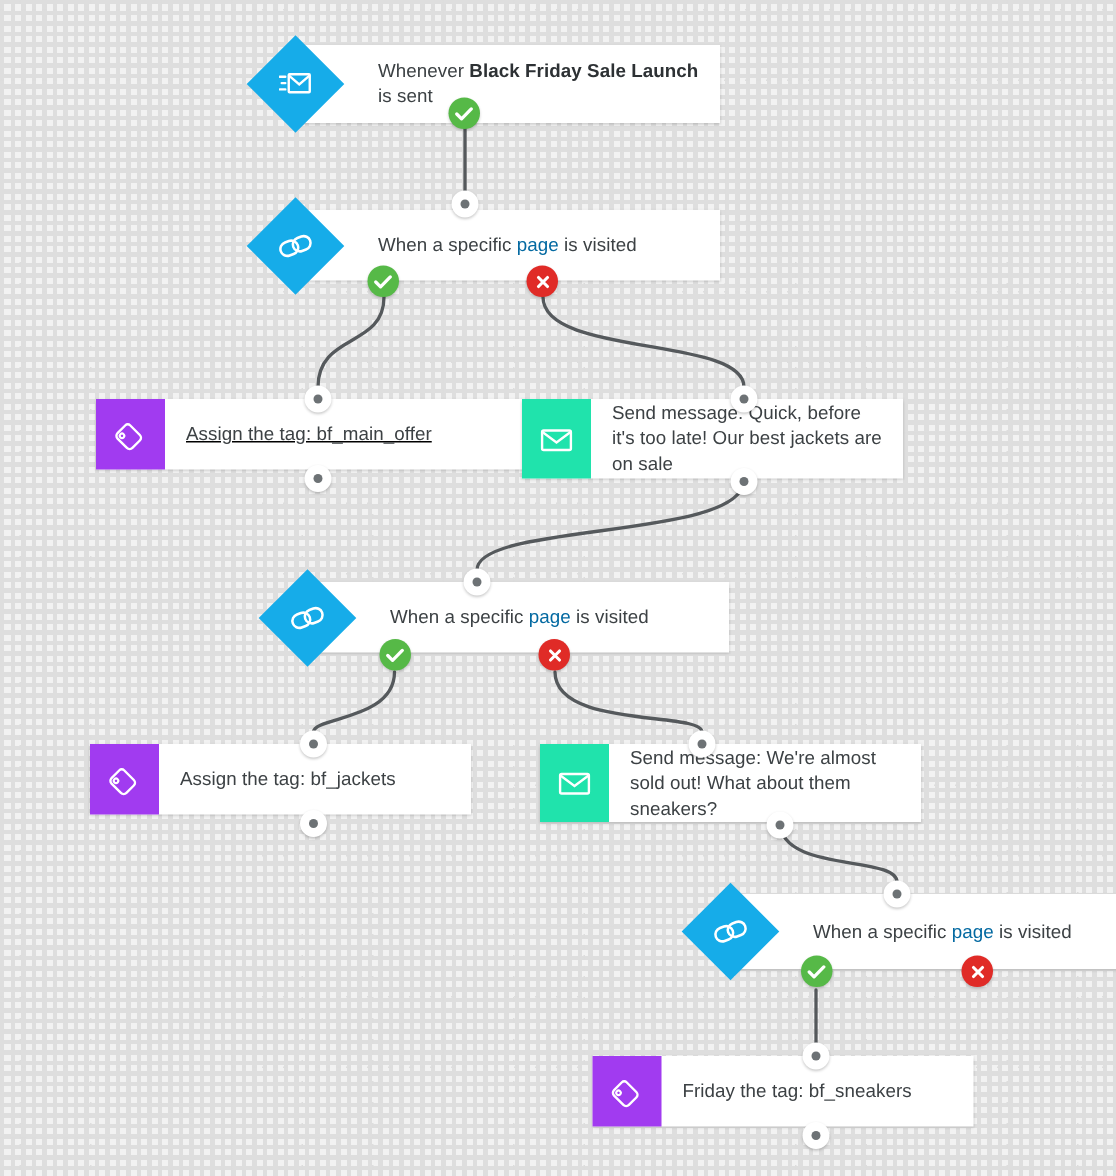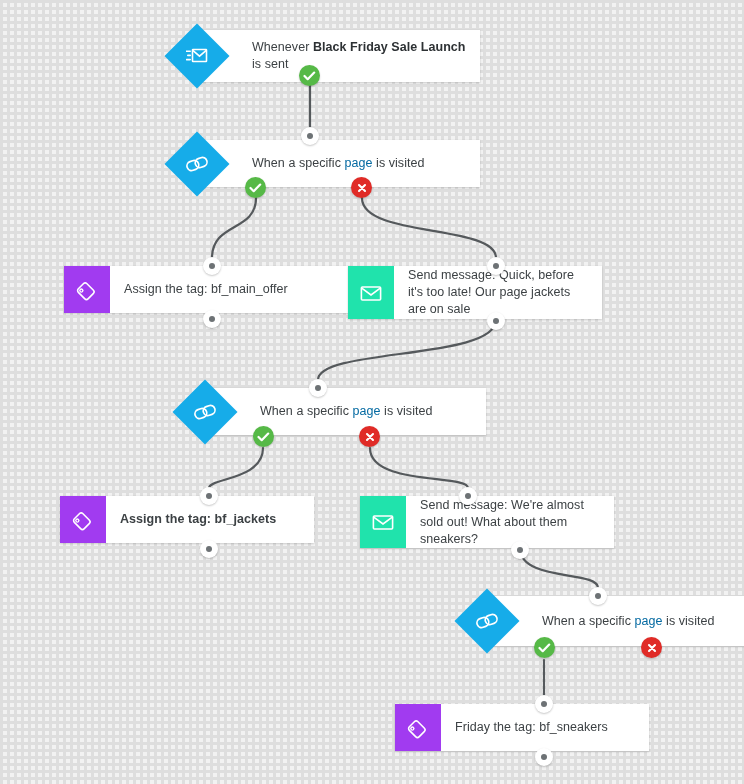--- a/index.html
+++ b/index.html
@@ -264,21 +264,21 @@
         <path d="M1.5,5 L4.7,8.2 L11.2,1.6" fill="none" stroke="#ffffff" stroke-width="2.2" stroke-linecap="round" stroke-linejoin="round"></path>
       </svg>
   </div>
   <div class="badge no" style="left:351px; top:177px;">
     <svg width="10" height="10" viewBox="0 0 10 10">
         <path d="M2,2 L8,8 M8,2 L2,8" stroke="#ffffff" stroke-width="2.1" stroke-linecap="round"></path>
       </svg>
   </div>
 
   <div class="port" style="left:203px; top:257px;"></div>
-  <div class="node action" style="left:64px; top:266px; width:286px; height:47px;">
+  <div class="node action" style="left:64px; top:266px; width:286px; height:47px;text-decoration:underline;">
     <div class="block tag">
       <svg width="22" height="22" viewBox="0 0 22 22">
         <g transform="rotate(-45 11 11)">
           <path d="M3.2,6.6 A2.6,2.6 0 0 1 5.8,4 H13.2 A2.2,2.2 0 0 1 15.4,6.2 V15.4 A2.6,2.6 0 0 1 12.8,18 H5.8 A2.6,2.6 0 0 1 3.2,15.4 Z" fill="none" stroke="#ffffff" stroke-width="1.6"></path>
           <circle cx="6.6" cy="7.4" r="1.5" fill="none" stroke="#ffffff" stroke-width="1.4"></circle>
         </g>
       </svg>
     </div>
     <div class="body">
       <div class="label">Assign the tag: bf_main_offer</div>
@@ -288,21 +288,21 @@
 
   <div class="port" style="left:487px; top:257px;"></div>
   <div class="node action" style="left:348px; top:266px; width:254px; height:53px;">
     <div class="block mail">
       <svg width="24" height="18" viewBox="0 0 24 18">
         <rect x="2.4" y="3" width="19.2" height="13" rx="1" fill="none" stroke="#ffffff" stroke-width="1.6"></rect>
         <path d="M2.4,3.8 L12,11 L21.6,3.8" fill="none" stroke="#ffffff" stroke-width="1.6"></path>
       </svg>
     </div>
     <div class="body">
-      <div class="label">Send message: Quick, before it's too late! Our page jackets are on sale</div>
+      <div class="label">Send message: Quick, before it's too late! Our best jackets are on sale</div>
     </div>
   </div>
   <div class="port" style="left:487px; top:312px;"></div>
 
   <div class="port" style="left:309px; top:379px;"></div>
   <div class="node trigger" style="left:204px; top:388px; width:226px; height:47px;">
     <div class="diamond">
       <span class="glyph">
         <svg width="24" height="16" viewBox="0 0 24 16">
           <g transform="rotate(-20 12 8)">
@@ -323,21 +323,21 @@
         <path d="M1.5,5 L4.7,8.2 L11.2,1.6" fill="none" stroke="#ffffff" stroke-width="2.2" stroke-linecap="round" stroke-linejoin="round"></path>
       </svg>
   </div>
   <div class="badge no" style="left:359px; top:426px;">
     <svg width="10" height="10" viewBox="0 0 10 10">
         <path d="M2,2 L8,8 M8,2 L2,8" stroke="#ffffff" stroke-width="2.1" stroke-linecap="round"></path>
       </svg>
   </div>
 
   <div class="port" style="left:200px; top:487px;"></div>
-  <div class="node action" style="left:60px; top:496px; width:254px; height:47px;font-weight:bold;">
+  <div class="node action" style="left:60px; top:496px; width:254px; height:47px;">
     <div class="block tag">
       <svg width="22" height="22" viewBox="0 0 22 22">
         <g transform="rotate(-45 11 11)">
           <path d="M3.2,6.6 A2.6,2.6 0 0 1 5.8,4 H13.2 A2.2,2.2 0 0 1 15.4,6.2 V15.4 A2.6,2.6 0 0 1 12.8,18 H5.8 A2.6,2.6 0 0 1 3.2,15.4 Z" fill="none" stroke="#ffffff" stroke-width="1.6"></path>
           <circle cx="6.6" cy="7.4" r="1.5" fill="none" stroke="#ffffff" stroke-width="1.4"></circle>
         </g>
       </svg>
     </div>
     <div class="body">
       <div class="label">Assign the tag: bf_jackets</div>

